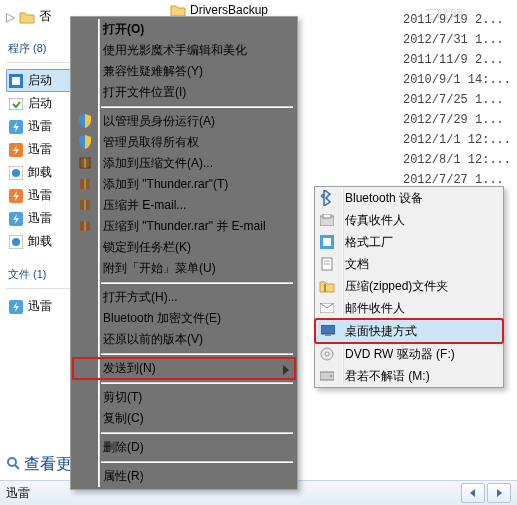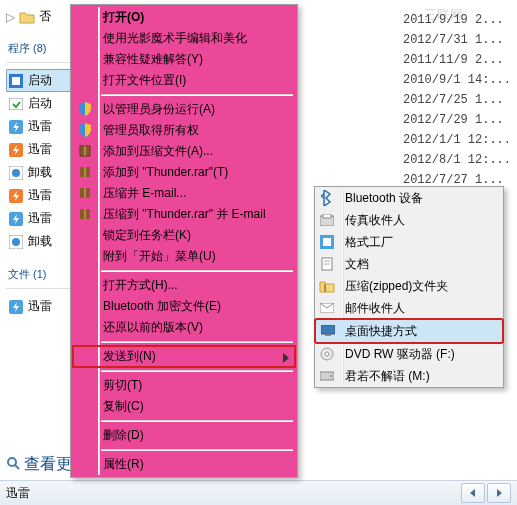--- a/index.html
+++ b/index.html
@@ -79,23 +79,23 @@
     font-size: 12px;
     color: #444;
     text-align: left;
     font-family: Liberation Mono, monospace;
   }
   .date-col div { padding: 3px 0; white-space:nowrap;}
 
   .ctx-menu {
     position: absolute;
     left: 70px;
-    top: 4px;
+    top: 16px;
     width: 222px;
-    background: #ec4899;
+    background: #737373;
     border: 1px solid #a0a0a0;
     box-shadow: 3px 3px 5px rgba(0,0,0,.25);
     padding: 2px;
   }
   .ctx-menu .gutter-line {
     position:absolute; left:27px; top:2px; bottom:2px; width:1px; background:#e0e0e0; border-left:1px solid #fff;
   }
   .ctx-item {
     display: flex;
     align-items: center;

